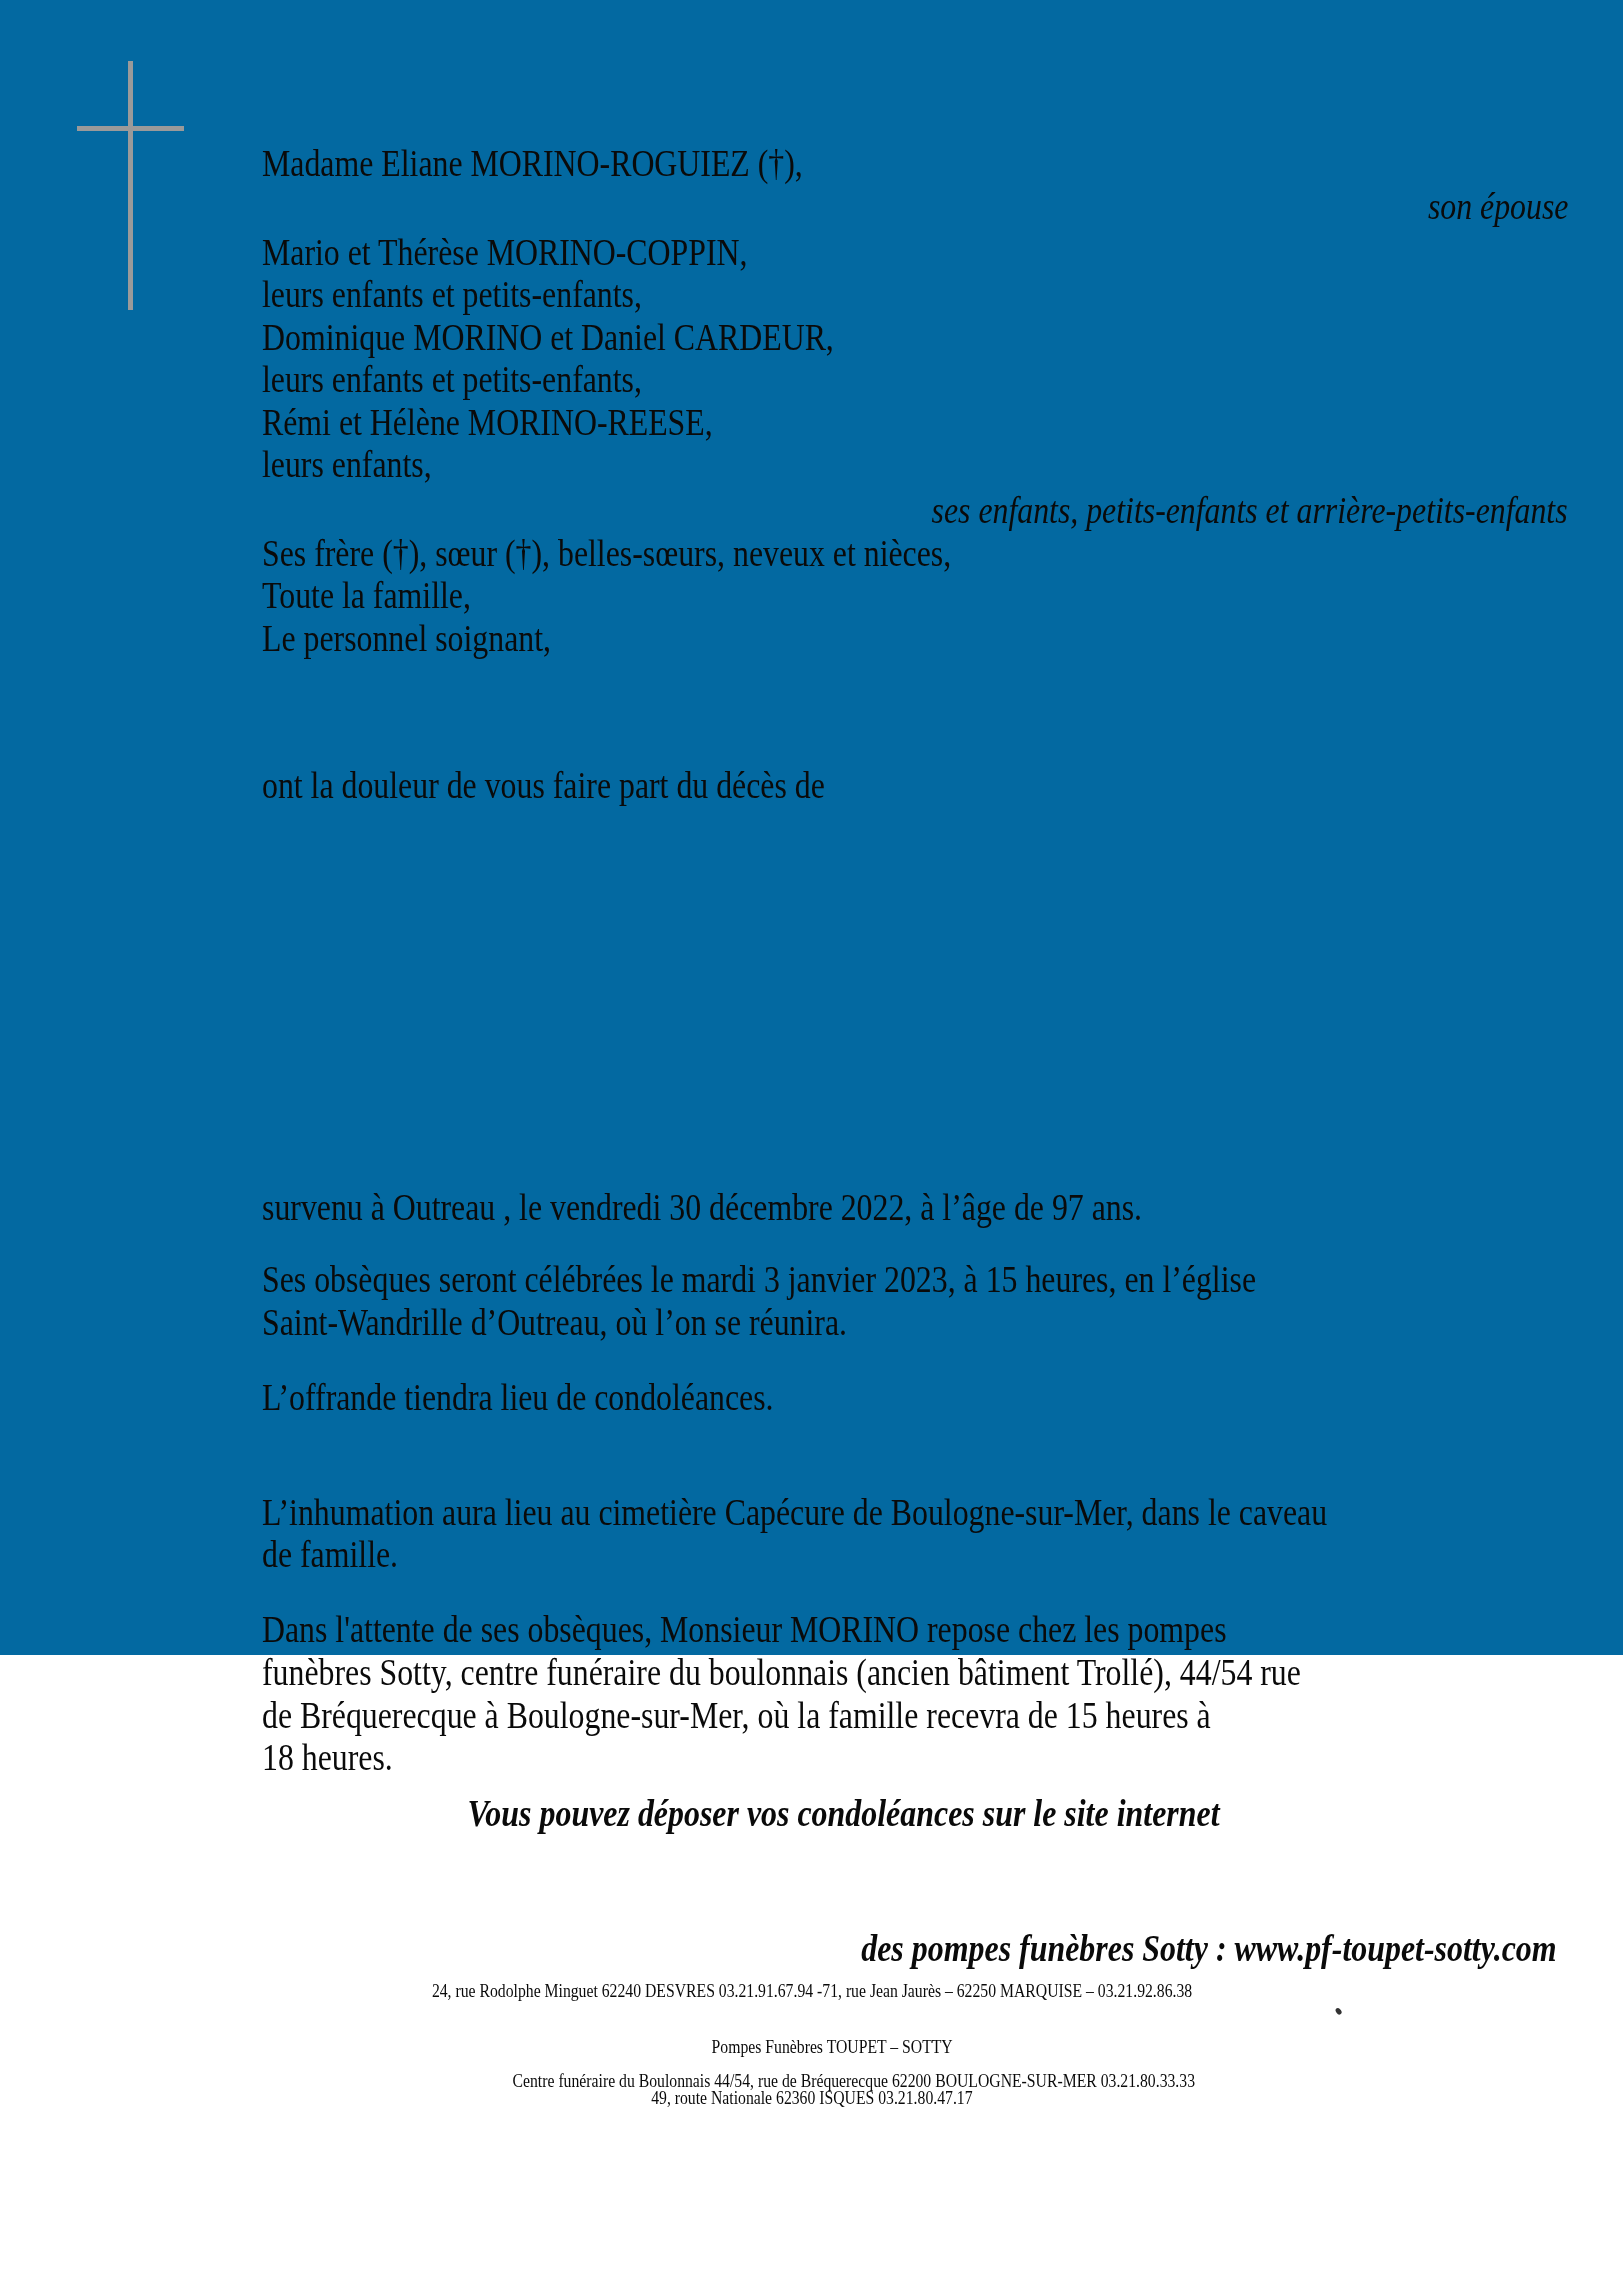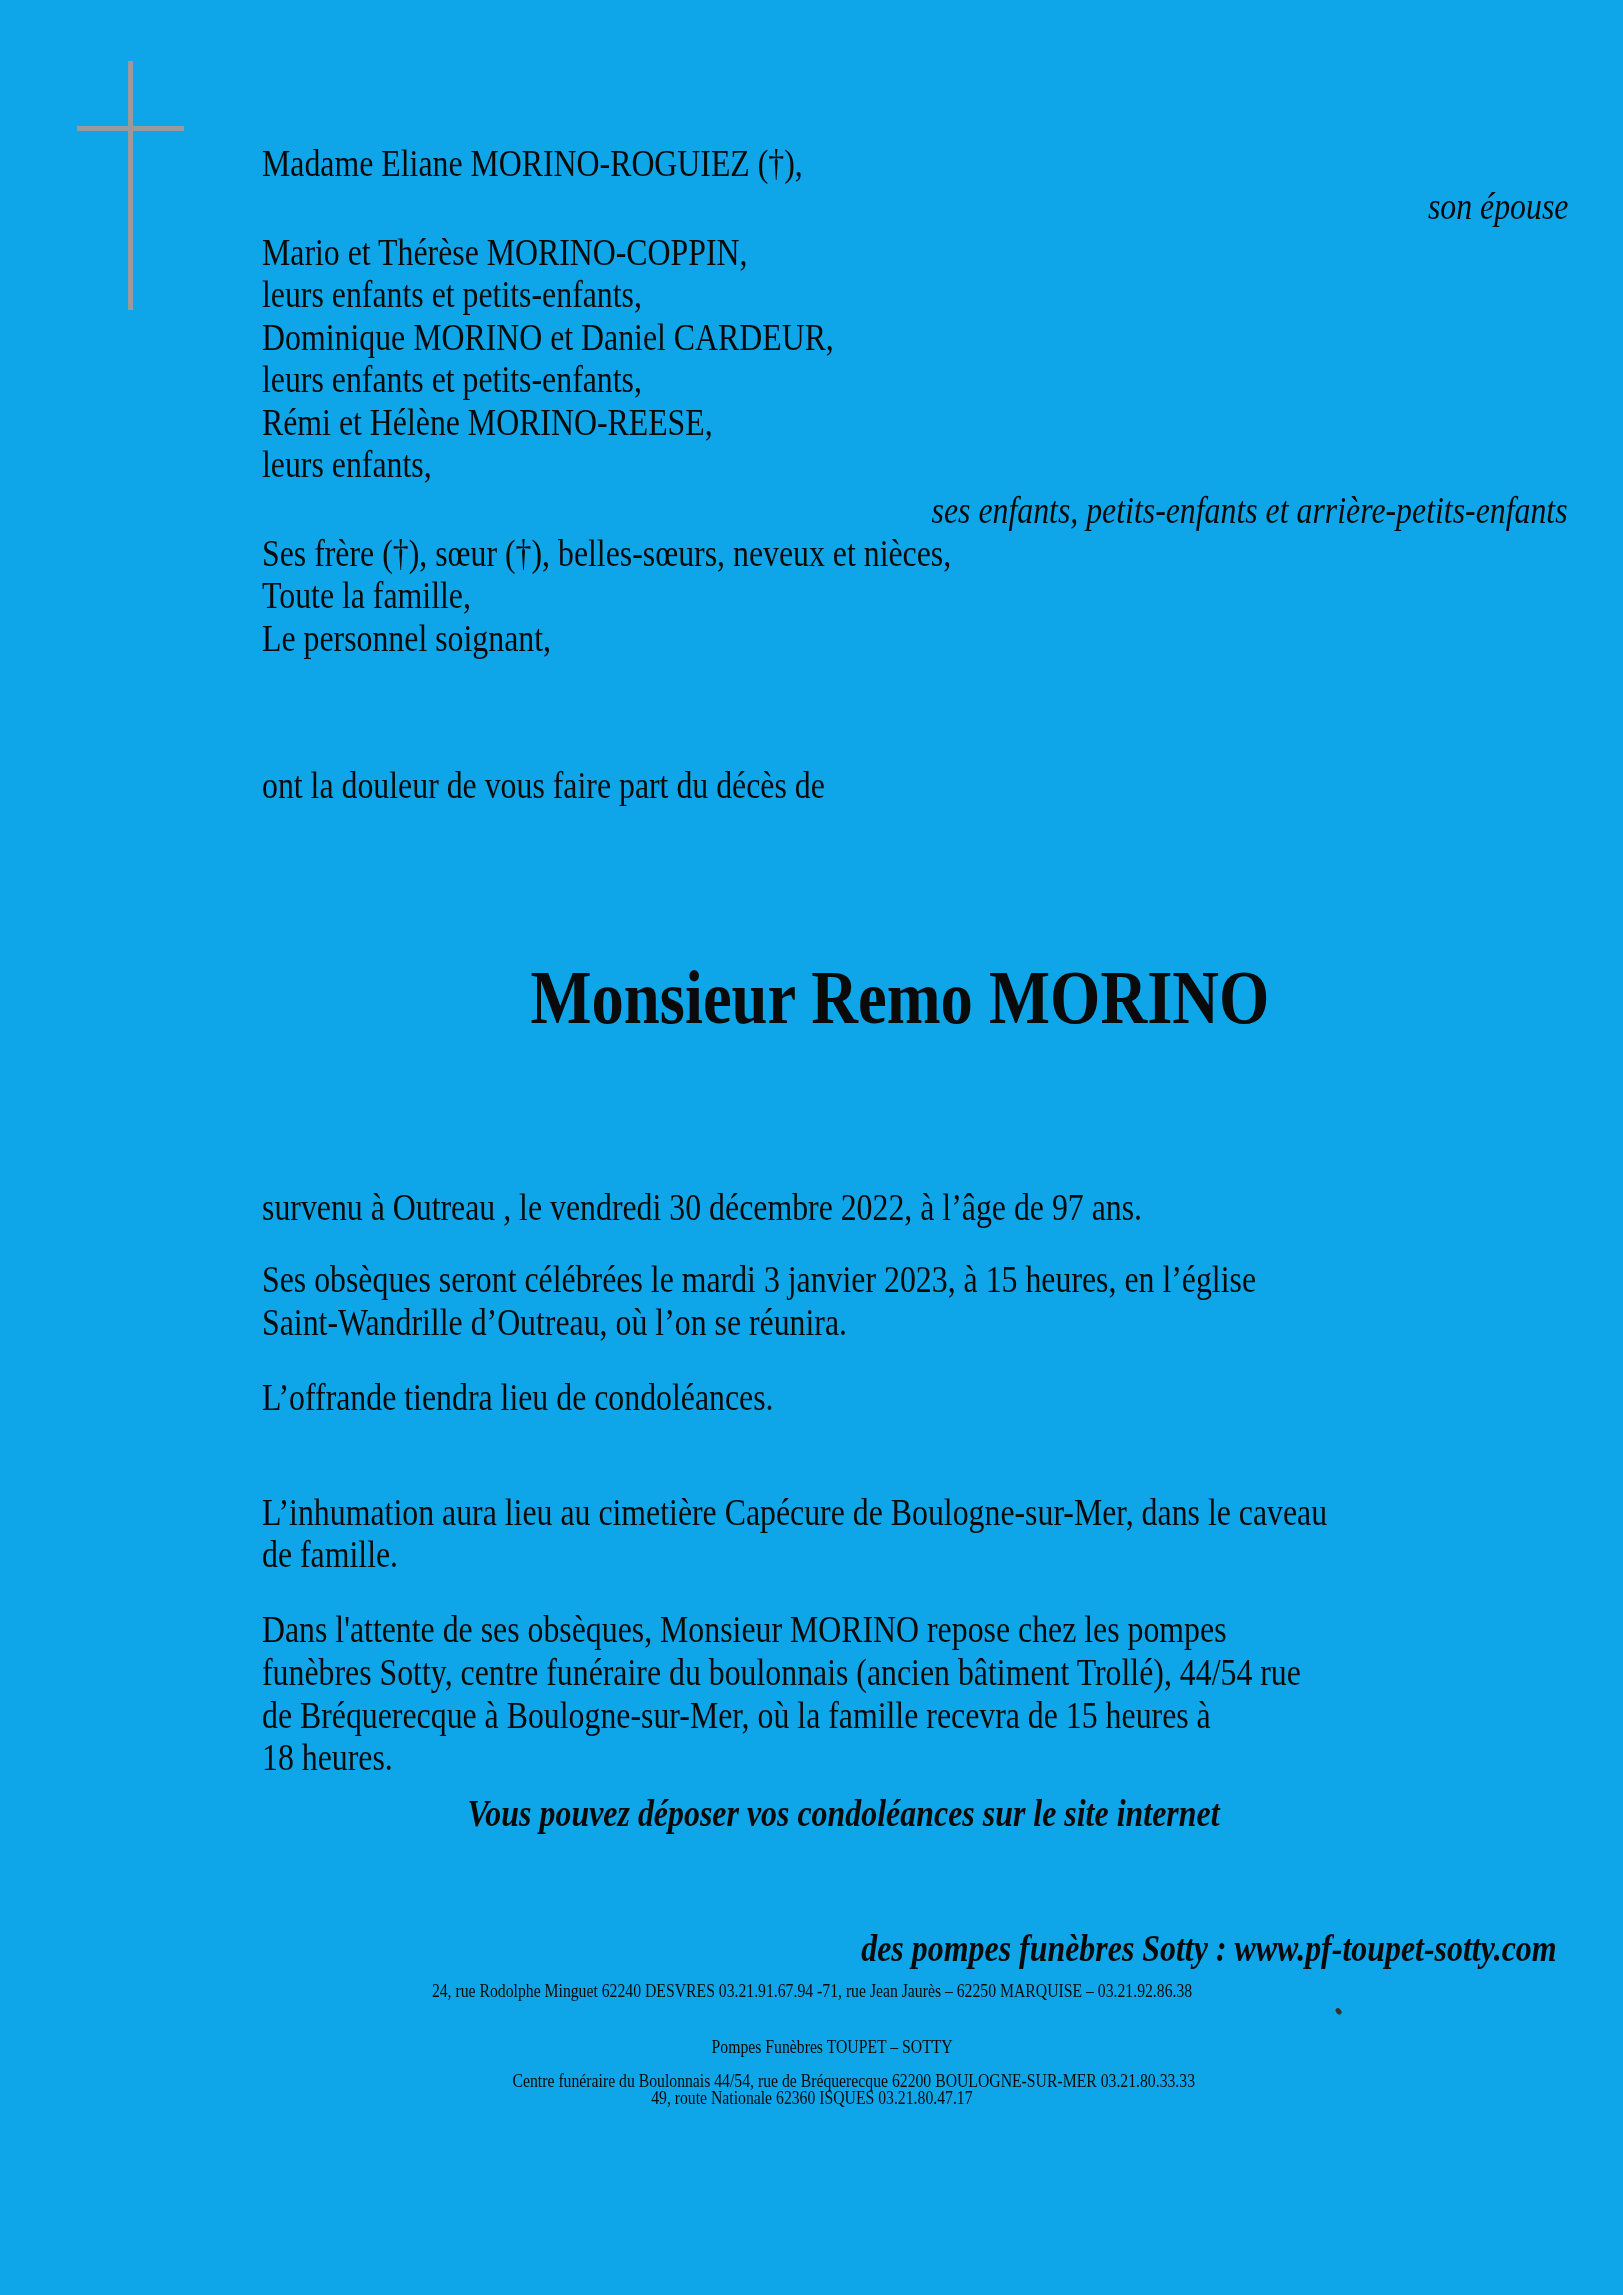--- a/index.html
+++ b/index.html
@@ -12,22 +12,22 @@
     height: 2295px;
     position: relative;
     overflow: hidden;
     font-family: "Liberation Serif", "DejaVu Serif", serif;
     color: #0a0a0a;
   }
   .page {
     position: absolute;
     left: 0; top: 0;
     width: 1623px;
-    height: 2295px;
-    background: #0ea5e9;
+    height: 1655px;
+    background: #0369a1;
   }
   
   .cross-v {
     position: absolute;
     left: 128px; top: 61px;
     width: 5.2px; height: 249px;
     background: #9a9a9a;
   }
   .cross-h {
     position: absolute;
@@ -123,23 +123,20 @@
 
     <div class="line right italic" style="top:492px;">ses enfants, petits-enfants et arrière-petits-enfants</div>
 
     <div class="line body-left" style="top:535px;">Ses frère (†), sœur (†), belles-sœurs, neveux et nièces,</div>
     <div class="line body-left" style="top:577px;">Toute la famille,</div>
     <div class="line body-left" style="top:620px;">Le personnel soignant,</div>
   </div>
 
   <div class="line body-left" style="top:767px;">ont la douleur de vous faire part du décès de</div>
 
-  <div class="title" style="top:959px;">
-    <span>Monsieur Remo MORINO</span>
-  </div>
 
   <div>
     <div class="line body-left" style="top:1189px;">survenu à Outreau , le vendredi 30 décembre 2022, à l’âge de 97 ans.</div>
 
     <div class="line body-left" style="top:1261px;">Ses obsèques seront célébrées le mardi 3 janvier 2023, à 15 heures, en l’église</div>
     <div class="line body-left" style="top:1304px;">Saint-Wandrille d’Outreau, où l’on se réunira.</div>
 
     <div class="line body-left" style="top:1379px;">L’offrande tiendra lieu de condoléances.</div>
 
     <div class="line body-left" style="top:1494px;">L’inhumation aura lieu au cimetière Capécure de Boulogne-sur-Mer, dans le caveau</div>

